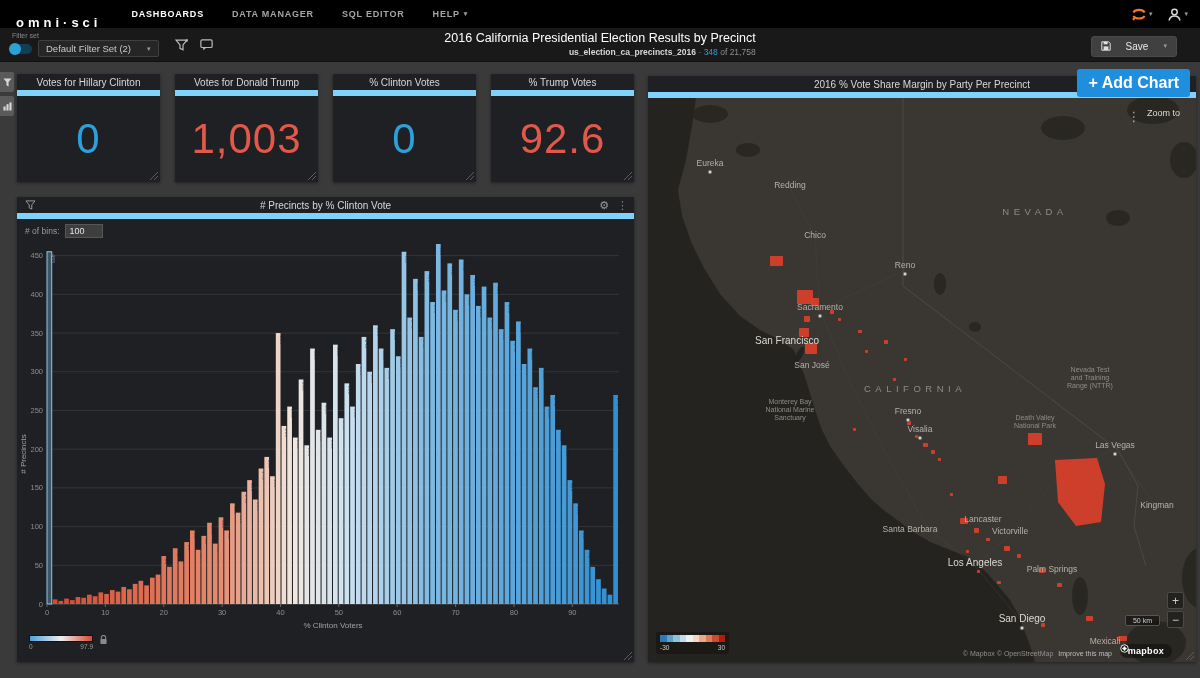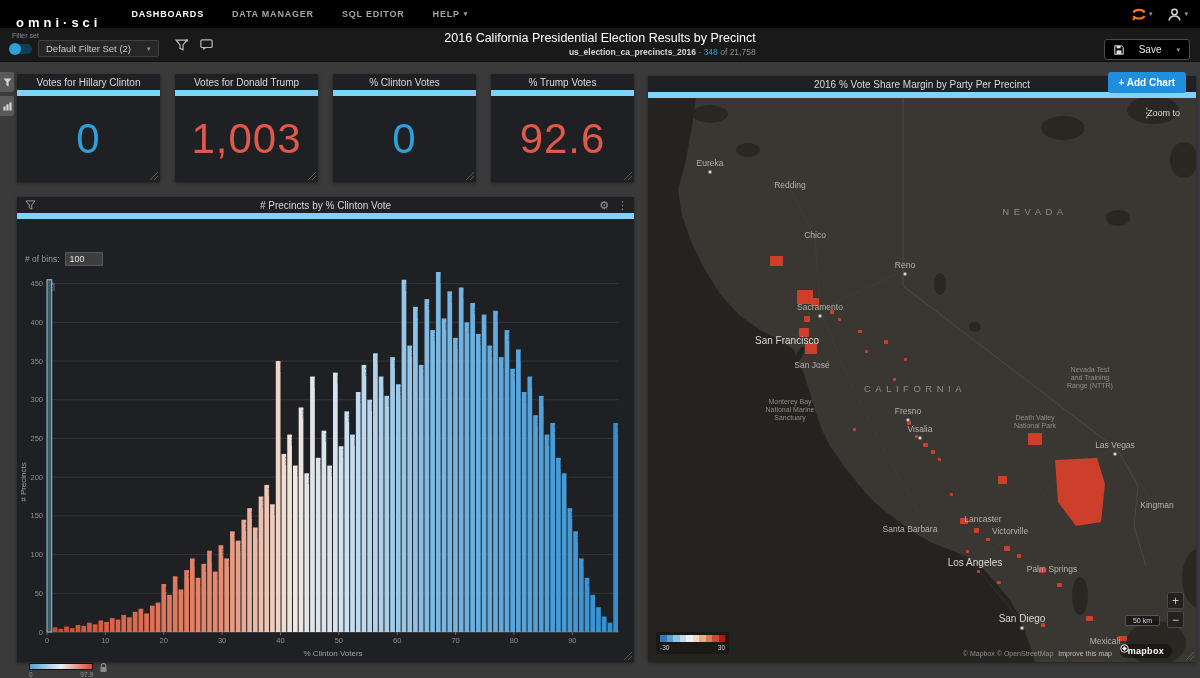--- a/index.html
+++ b/index.html
@@ -31,24 +31,24 @@
   .select { background:#262626; border:1px solid #404040; border-radius:2px; color:#c9c9c9;
     font-size:9.5px; padding:2px 7px; display:flex; align-items:center; gap:16px; cursor:pointer; }
   .tb-icon { color:#bbb; margin:0 6px; cursor:pointer; display:flex; align-items:center; }
   .tb-center { position:absolute; left:50%; transform:translateX(-50%); text-align:right; top:3px; }
   .tb-title { font-size:12.5px; color:#fff; }
   .tb-sub { font-size:8.5px; color:#8f8f8f; margin-top:2px; }
   .tb-sub .src { color:#d8d8d8; font-weight:bold; }
   .tb-sub .sel { color:#2e9fd6; }
   .tb-right { margin-left:auto; display:flex; align-items:center; gap:12px;flex-direction:column; }
   .icon-stack { display:flex; flex-direction:column; align-items:center; gap:2px; font-size:7.5px; color:#b5b5b5; cursor:pointer; }
-  .btn-save { display:flex; align-items:center; gap:15px; background:#000000; border:1px solid #4a4a4a;
+  .btn-save { display:flex; align-items:center; gap:15px; background:#404040; border:1px solid #4a4a4a;
     border-radius:3px; color:#e8e8e8; font-size:10px; padding:4px 9px; cursor:pointer; }
   .btn-add { display:flex; align-items:center; background:#1f8fdd; border-radius:3px; color:#fff;
-    font-size:10px; font-weight:bold; padding:5px 11px; cursor:pointer; }
+    font-size:16px; font-weight:bold; padding:5px 11px; cursor:pointer; }
   .kebab { color:#aaa; font-size:13px; cursor:pointer; padding:0 2px; }
 
   
   .edge-tab { position:absolute; left:0; width:14px; height:20px; background:#5a5a5a;
     border-radius:0 2px 2px 0; display:flex; align-items:center; justify-content:center; cursor:pointer; z-index:7; }
 
   
   .card { position:absolute; background:#1f2023; box-shadow:0 1px 3px rgba(0,0,0,.45); }
   .card-header { height:22px; display:flex; align-items:center; justify-content:center; position:relative;
     border-bottom:6px solid #7dd3fc; flex:none; }
@@ -59,21 +59,21 @@
   .mini-kebab { color:#8d8d8d; font-size:11px; cursor:pointer; line-height:1; }
   .resize-handle { position:absolute; right:2px; bottom:2px; width:9px; height:9px; cursor:nwse-resize;
     background:
       linear-gradient(135deg, transparent 0 54%, #5c5c5c 54% 60%, transparent 60% 74%, #5c5c5c 74% 80%, transparent 80%); }
 
   .kpi-value { display:flex; align-items:center; justify-content:center; height:calc(100% - 23px);
     font-size:42px; font-weight:300; letter-spacing:1px; }
 
   
   #histo-card { left:17px; top:197px; width:617px; height:465px; display:flex; flex-direction:column; }
-  .bins-row { display:flex; align-items:center; gap:5px; padding:5px 0 0 8px; font-size:8.5px; color:#9a9a9a; flex:none;margin-top:28px; }
+  .bins-row { display:flex; align-items:center; gap:5px; padding:5px 0 0 8px; font-size:8.5px; color:#9a9a9a; flex:none; }
   .bins-input { width:38px; height:14px; background:#3e3e3e; border:1px solid #575757; color:#e6e6e6;
     font-size:9px; padding:0 4px; font-family:"Liberation Sans",sans-serif; }
   #histo-svg { flex:none; display:block; }
   .legend-row { display:flex; align-items:flex-start; padding:1px 0 0 12px; gap:6px; flex:none; }
   .grad-wrap { display:flex; flex-direction:column; }
   .grad-bar { width:64px; height:7px; border:1px solid #111; }
   .grad-labels { display:flex; justify-content:space-between; width:64px; font-size:6.5px; color:#9a9a9a; margin-top:1px; }
 
   
   #map-card { left:648px; top:76px; width:548px; height:586px; display:flex; flex-direction:column; }

